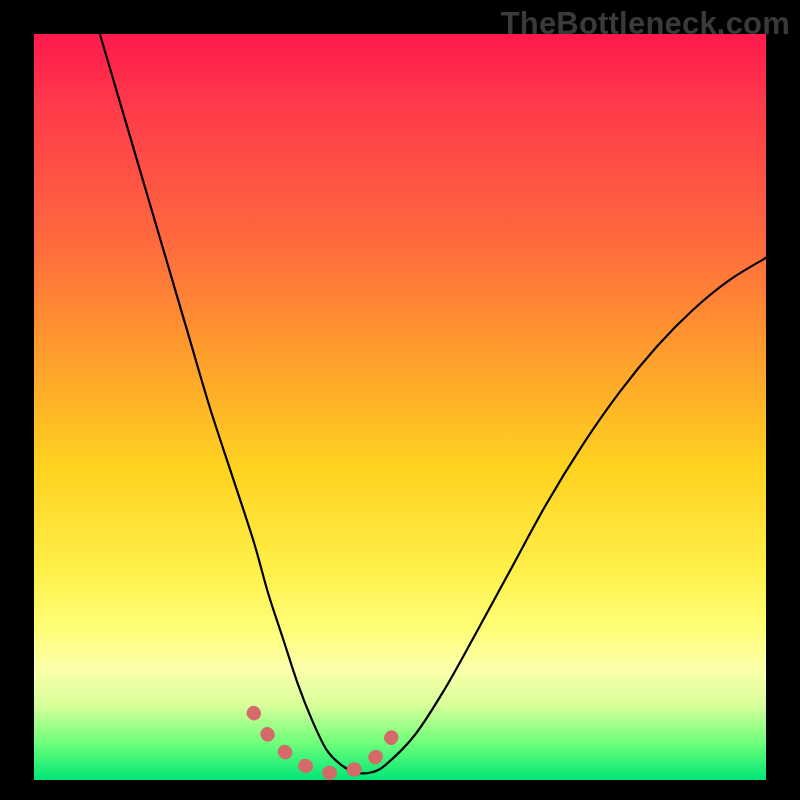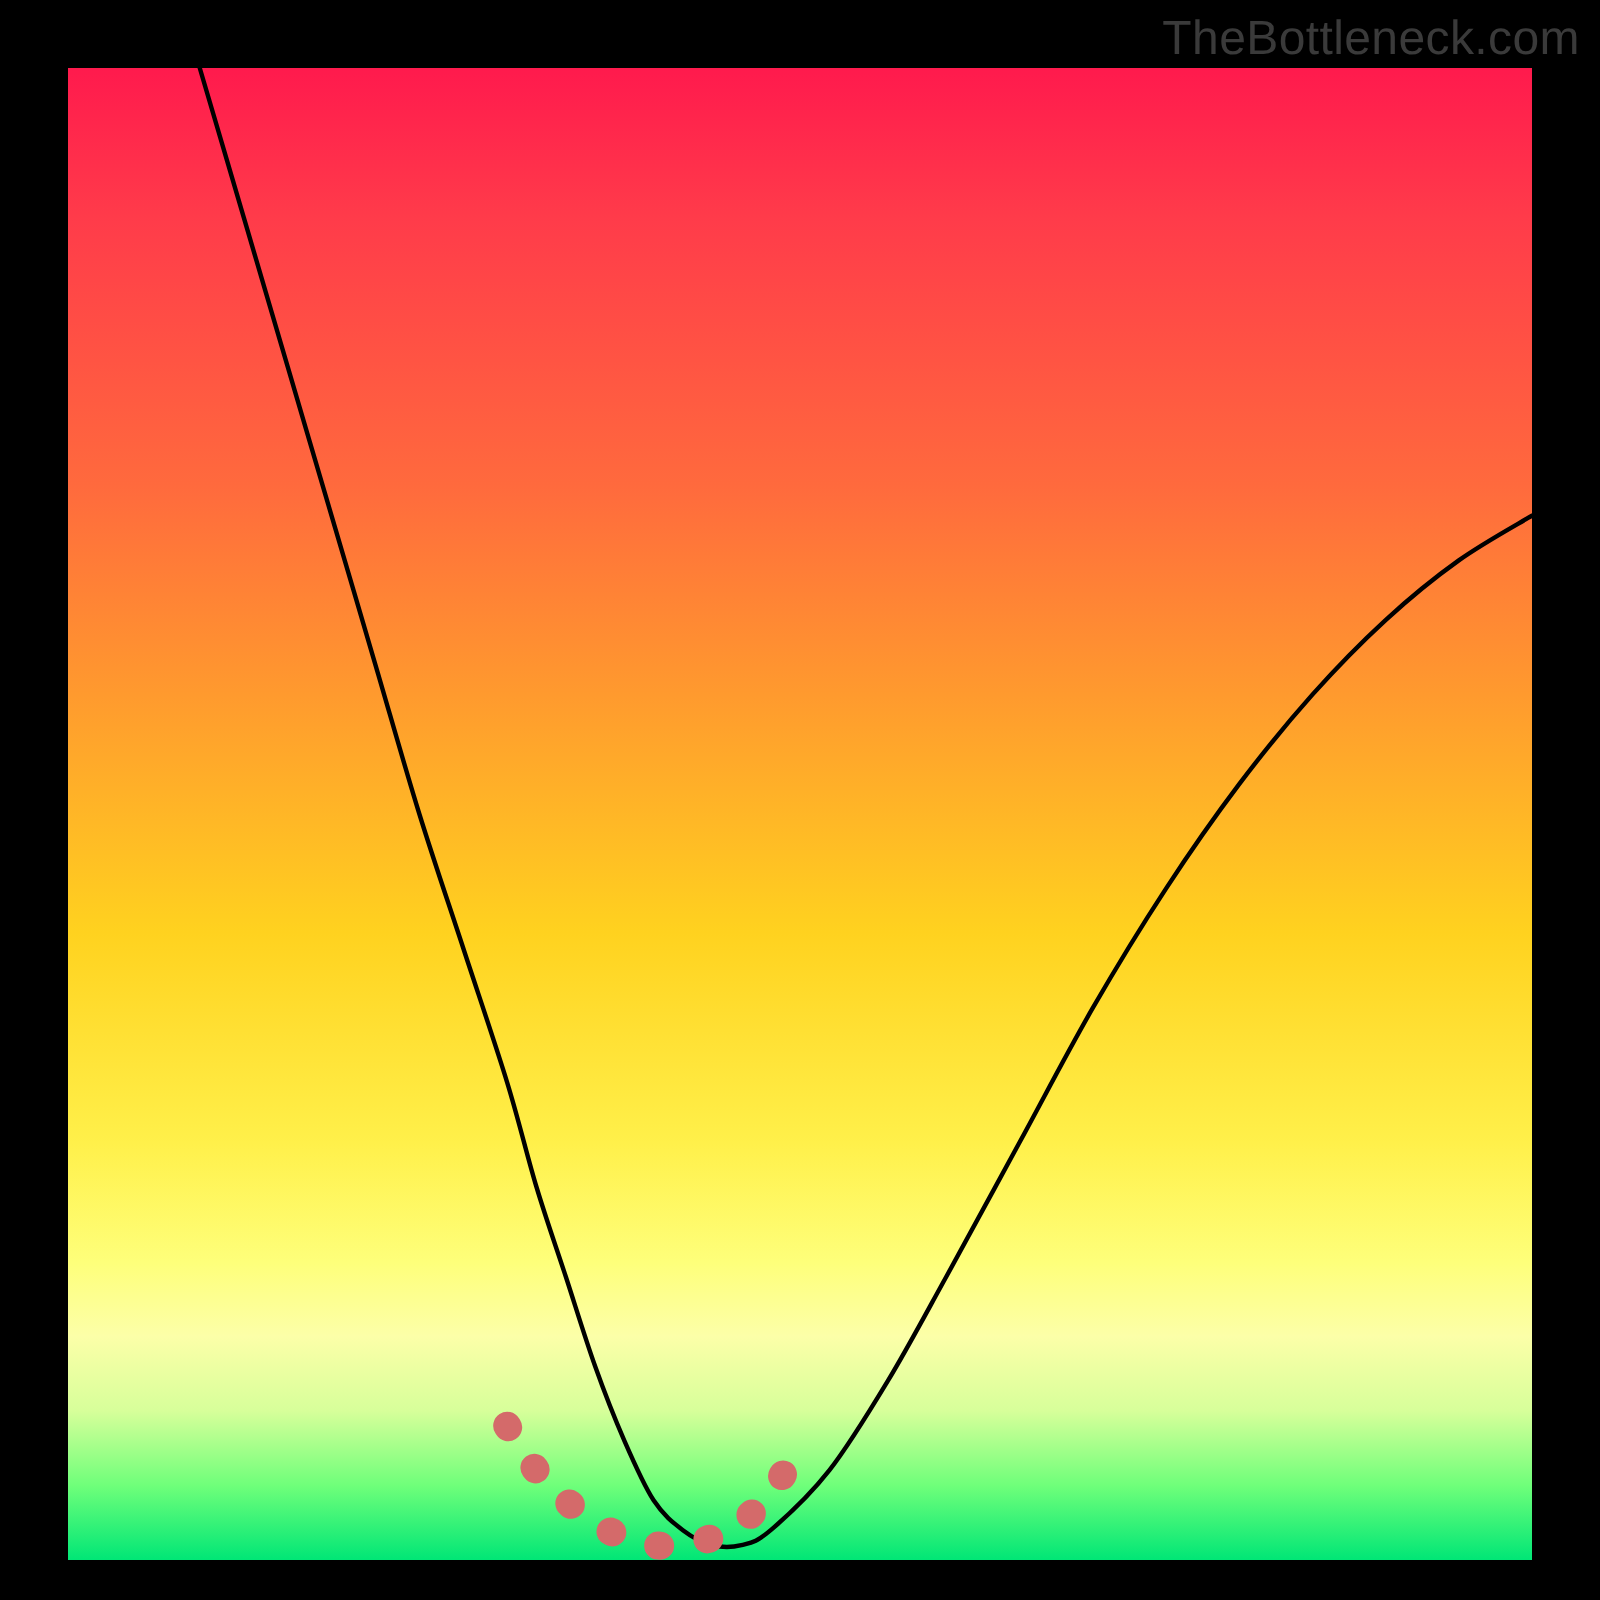--- a/index.html
+++ b/index.html
@@ -39,22 +39,22 @@
       #d7ff9a 90%,
       #6fff7a 95%,
       #00e676 100%
     );
   }
   .watermark {
     position: absolute;
     top: 6px;
     right: 10px;
     color: #3a3a3a;
-    font-size: 24px;
-    font-weight: 400;
+    font-size: 31px;
+    font-weight: 700;
     letter-spacing: 0.2px;
     user-select: none;
   }
   svg.curves {
     position: absolute;
     left: 0;
     top: 0;
     width: 732px;
     height: 746px;
     overflow: visible;

